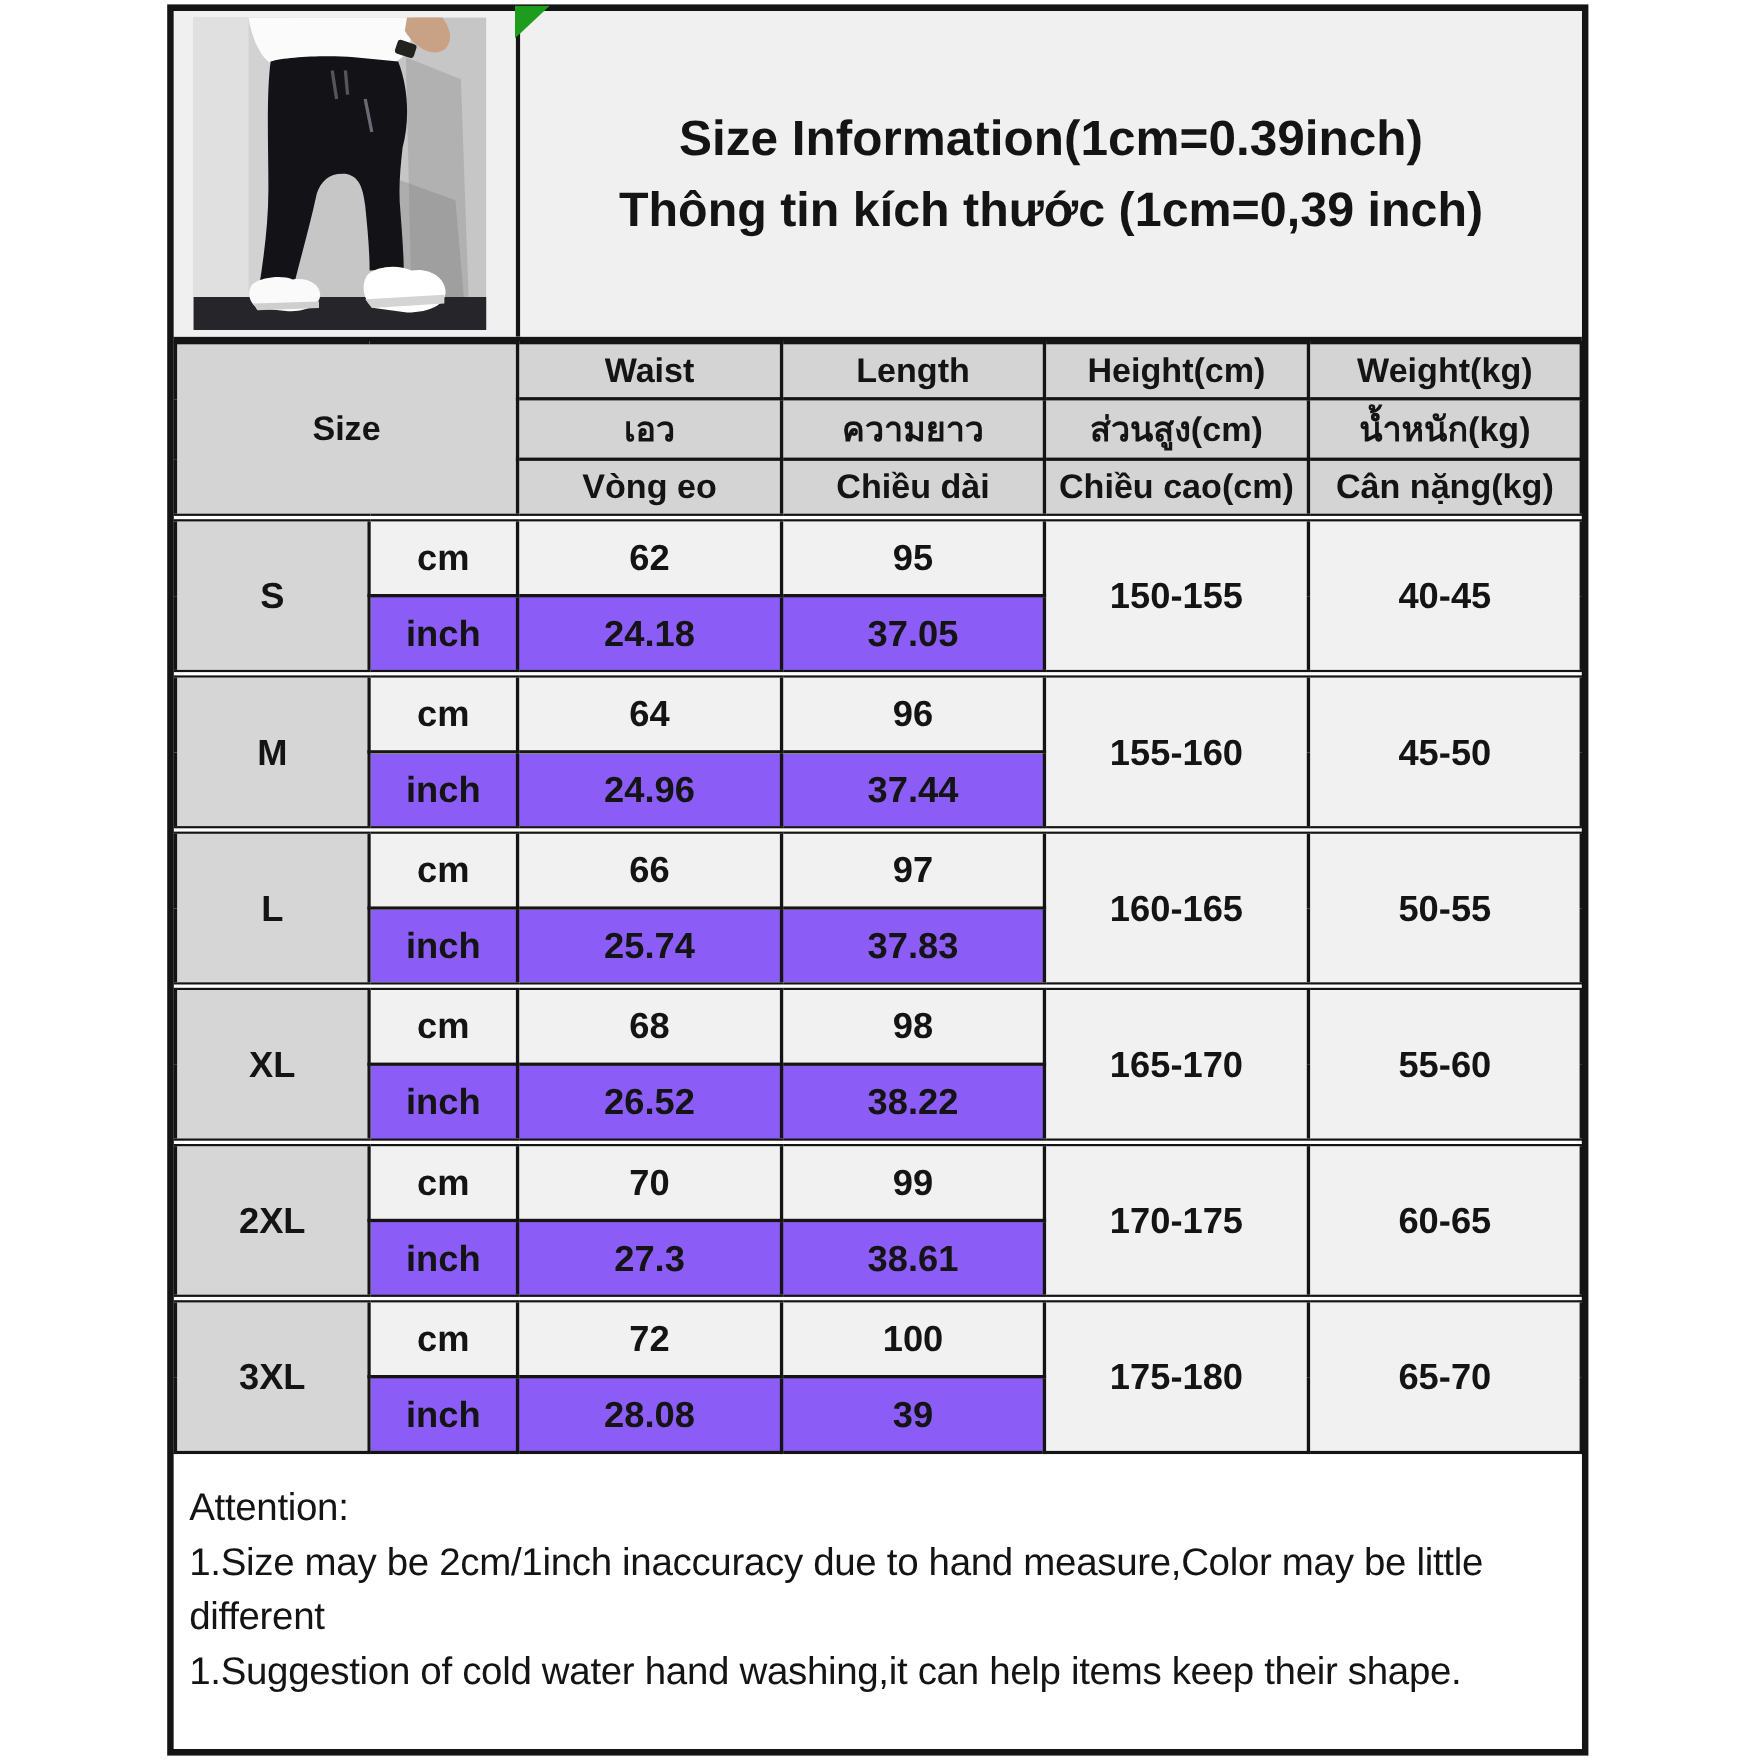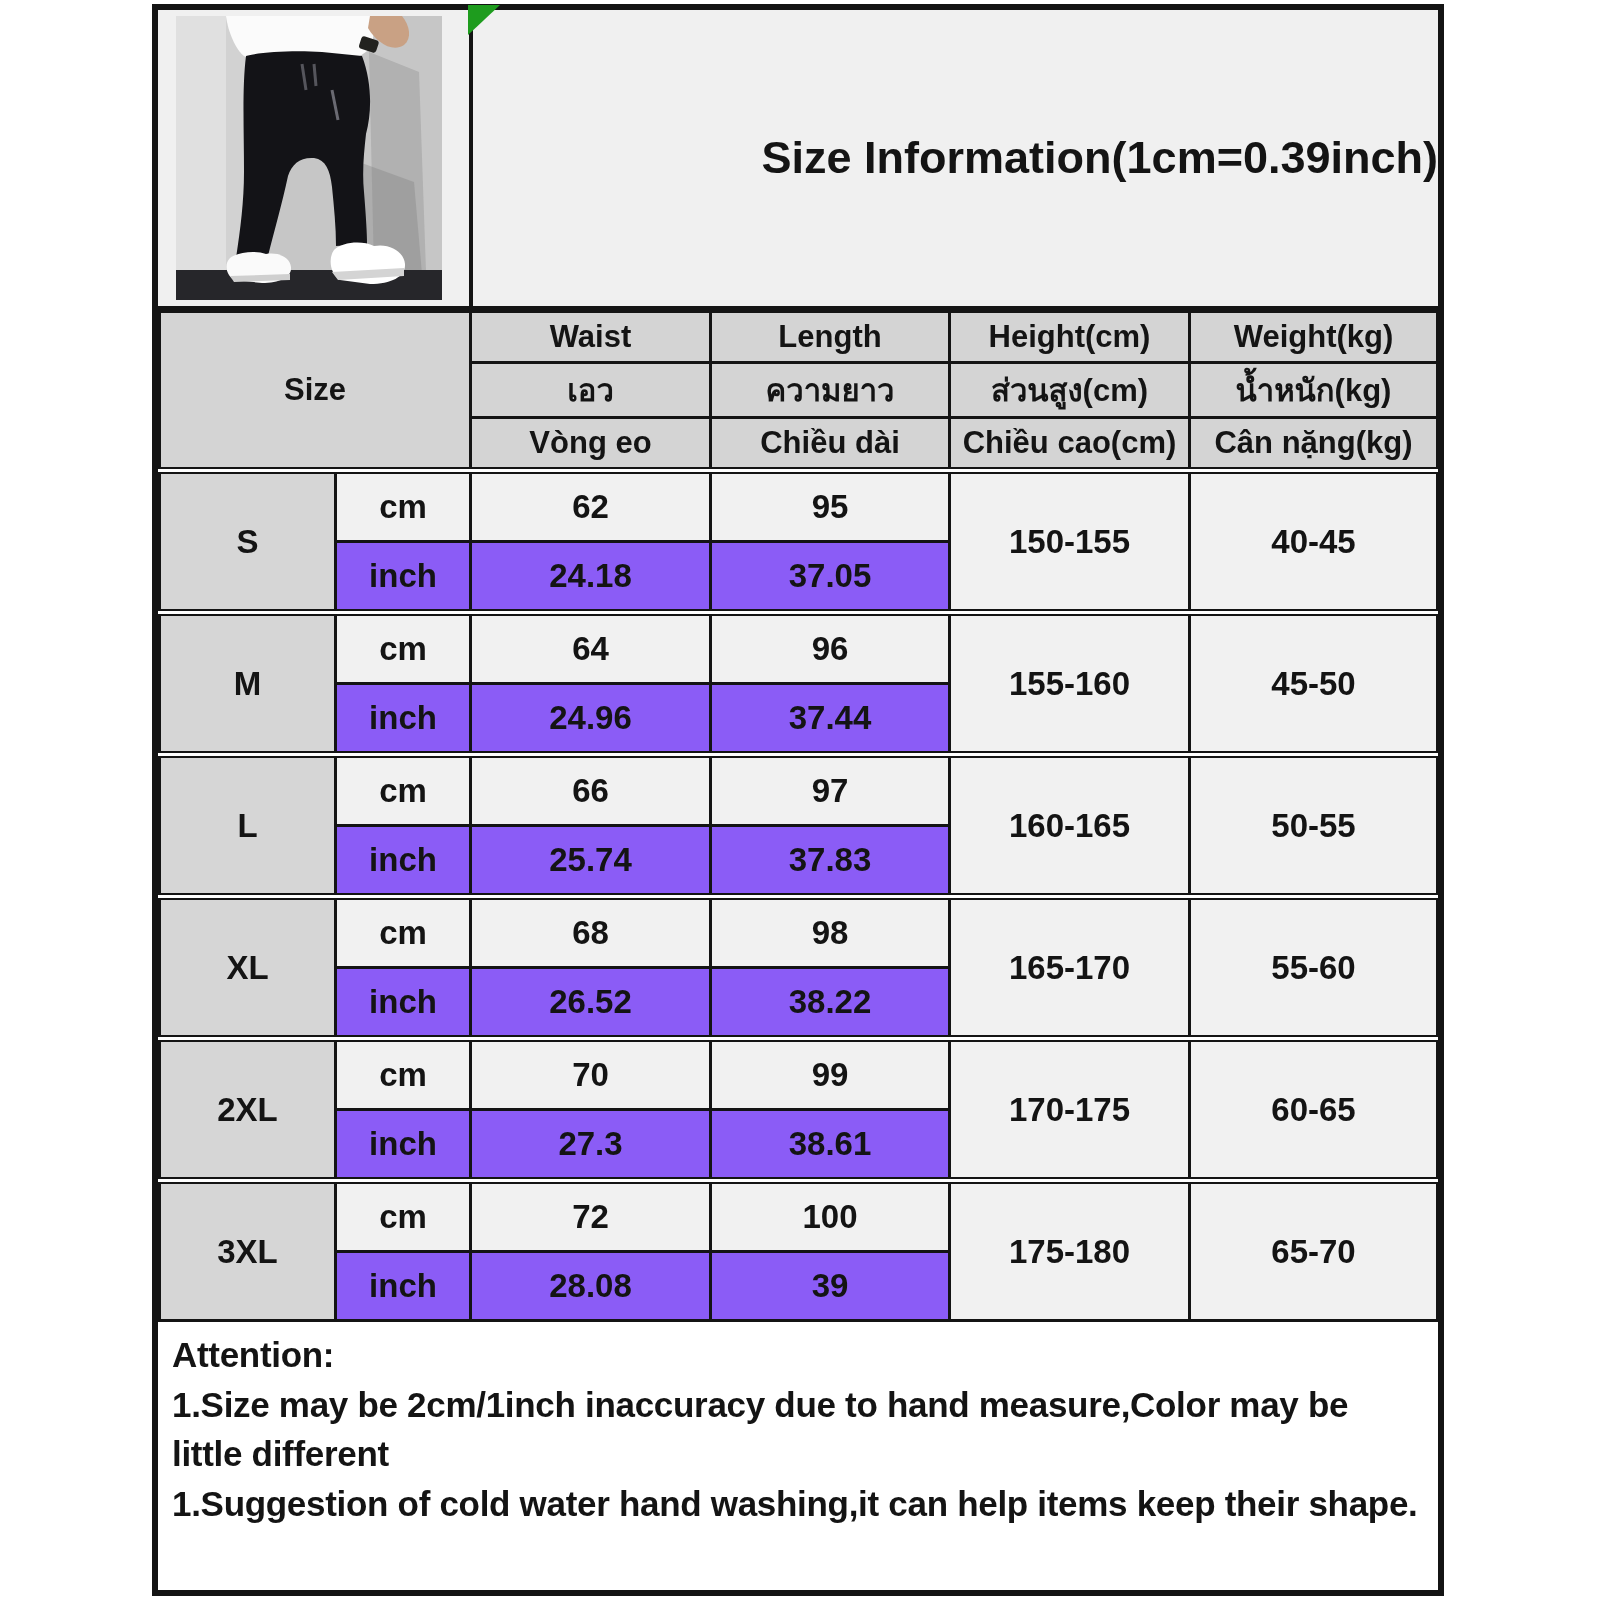--- a/index.html
+++ b/index.html
@@ -6,21 +6,21 @@
     font-family:"Liberation Sans", sans-serif;color:#141414;}
   #canvas{position:relative;width:1600px;height:1600px;background:#fff;}
   #sheet{position:absolute;left:152px;top:4px;width:1292px;height:1592px;
     border:6px solid #141414;box-sizing:border-box;display:flex;flex-direction:column;background:#fff;}
 
   
   .top{display:flex;height:300px;flex:0 0 300px;border-bottom:4px solid #141414;box-sizing:border-box;}
   .photo-cell{width:315px;flex:0 0 315px;border-right:4px solid #141414;box-sizing:border-box;
     background:#f0f0f0;display:flex;align-items:center;justify-content:center;overflow:hidden;}
   .title-cell{flex:1;background:#f0f0f0;display:flex;flex-direction:column;
-    align-items:flex-end;justify-content:center;text-align:center;gap:14px;}
+    align-items:center;justify-content:center;text-align:center;gap:14px;}
   .title-en{font-size:45px;font-weight:700;}
   .title-th{font-size:40px;font-weight:700;}
   .title-vi{font-size:44px;font-weight:700;}
 
   .green-tri{position:absolute;left:310px;top:-5px;width:32px;height:30px;
     background:#1e9c1e;clip-path:polygon(0 0,100% 0,0 100%);z-index:5;}
 
   
   table.size-table{border-collapse:collapse;table-layout:fixed;width:100%;flex:0 0 auto;}
   .size-table td{border:3px solid #141414;text-align:center;vertical-align:middle;
@@ -29,22 +29,22 @@
   .size-big{background:#d4d4d4;font-size:62px;font-weight:700;}
   .g-top td{border-top:7px double #141414;}
   .sub td{height:64px;font-size:33px;}
   .c-size{background:#d6d6d6;font-size:38px;}
   .bg-lt{background:#f1f1f1;}
   .bg-w{background:#8b5cf6;}
   .c-range{background:#f1f1f1;font-size:33px;}
   .c-unit{font-size:31px;}
 
   
-  .attention{flex:1;background:#fff;padding:8px 14px;box-sizing:border-box;
-    font-size:35px;font-weight:700;letter-spacing:-0.3px;line-height:1.42;}
+  .attention{flex:1;background:#fff;padding:24px 14px;box-sizing:border-box;
+    font-size:35px;font-weight:400;letter-spacing:-0.3px;line-height:1.42;}
 
   
   .photo-cell svg{display:block;}
 </style>
 </head>
 <body>
 
 <div id="canvas">
   <div id="sheet">
 
@@ -90,20 +90,21 @@
 
           <path d="M66,246 C74,240 92,238 102,242 C116,240 126,246 127,255 C128,265 116,271 98,271 L70,268 C62,263 60,252 66,246 Z" fill="#fafafa"></path>
           <path d="M66,264 L126,262 L126,268 L70,270 Z" fill="#cfcfcf"></path>
 
           <path d="M170,238 C178,230 198,228 210,234 C226,231 240,240 241,252 C242,264 228,272 206,272 L176,268 C166,262 164,246 170,238 Z" fill="#ffffff"></path>
           <path d="M168,260 L240,256 L240,264 L174,268 Z" fill="#d4d4d4"></path>
         </svg>
       </div>
       <div class="title-cell">
         <div class="title-en">Size Information(1cm=0.39inch)</div>
+        <div class="title-vi">Thông tin kích thước (1cm=0,39 inch)</div>
       </div>
     </div>
 
     <table class="size-table">
       <colgroup>
         <col style="width:176px">
           <col style="width:135px">
           <col style="width:240px">
         <col style="width:239px">
           <col style="width:240px">

